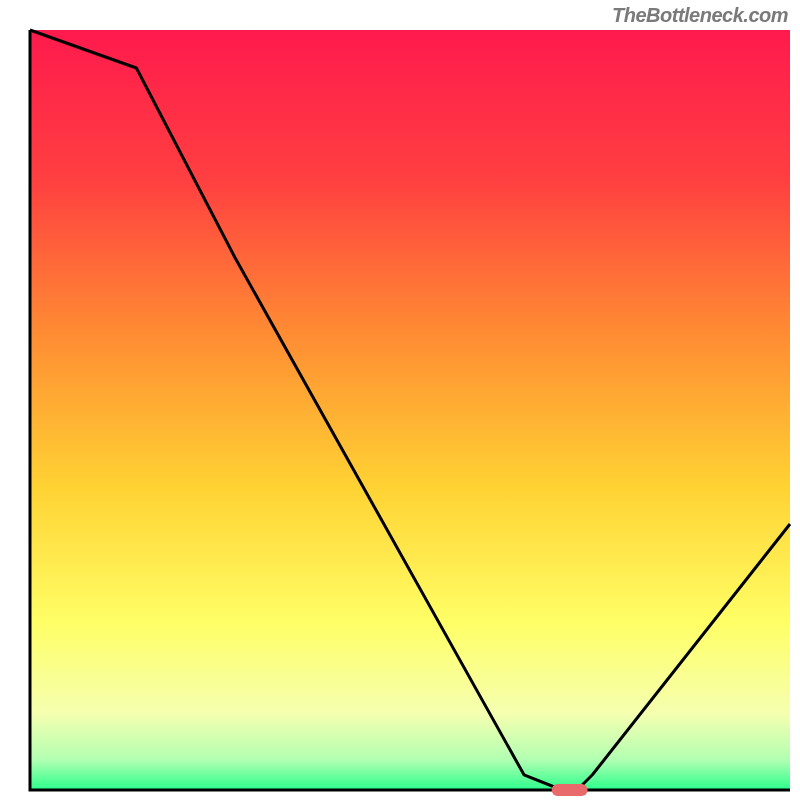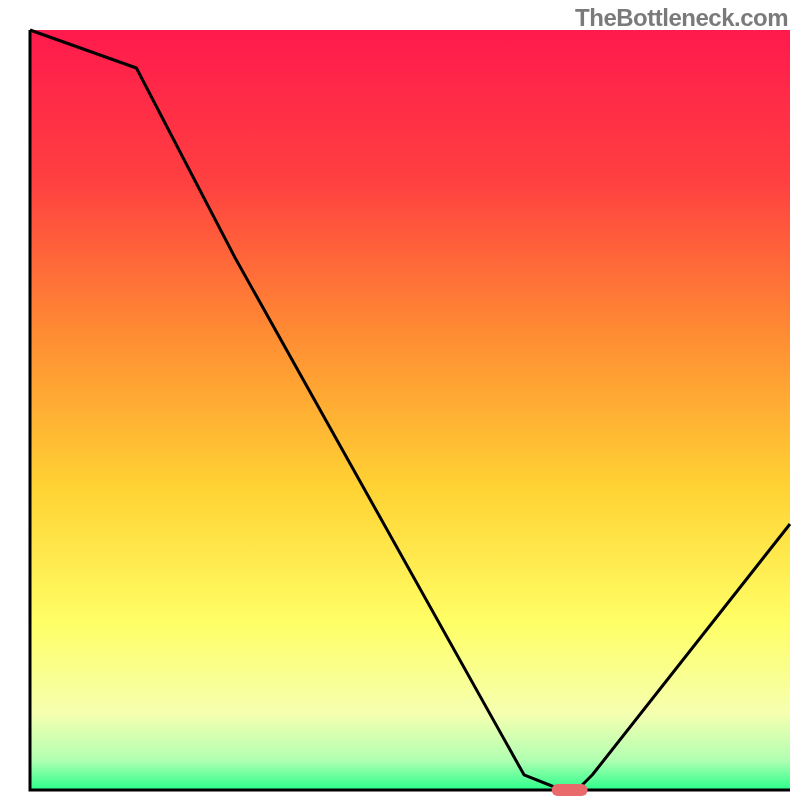--- a/index.html
+++ b/index.html
@@ -6,24 +6,25 @@
   body { width: 800px; height: 800px; background: #fff; position: relative; font-family: Arial, sans-serif; }
   .chart-container {
     position: absolute;
     top: 0; left: 0;
     width: 800px; height: 800px;
   }
   .watermark {
     position: absolute;
     top: 4px;
     right: 12px;
-    font-size: 24px;
+    font-size: 20px;
     font-weight: bold;
     color: #7a7a7a;
     letter-spacing: -0.5px;
+    font-style: italic;
   }
   svg { display: block; }
 </style>
 </head>
 <body>
 
 <div class="chart-container">
   <svg width="800" height="800" viewBox="0 0 800 800">
     <defs>
       <linearGradient id="bg-grad" x1="0" y1="0" x2="0" y2="1">

